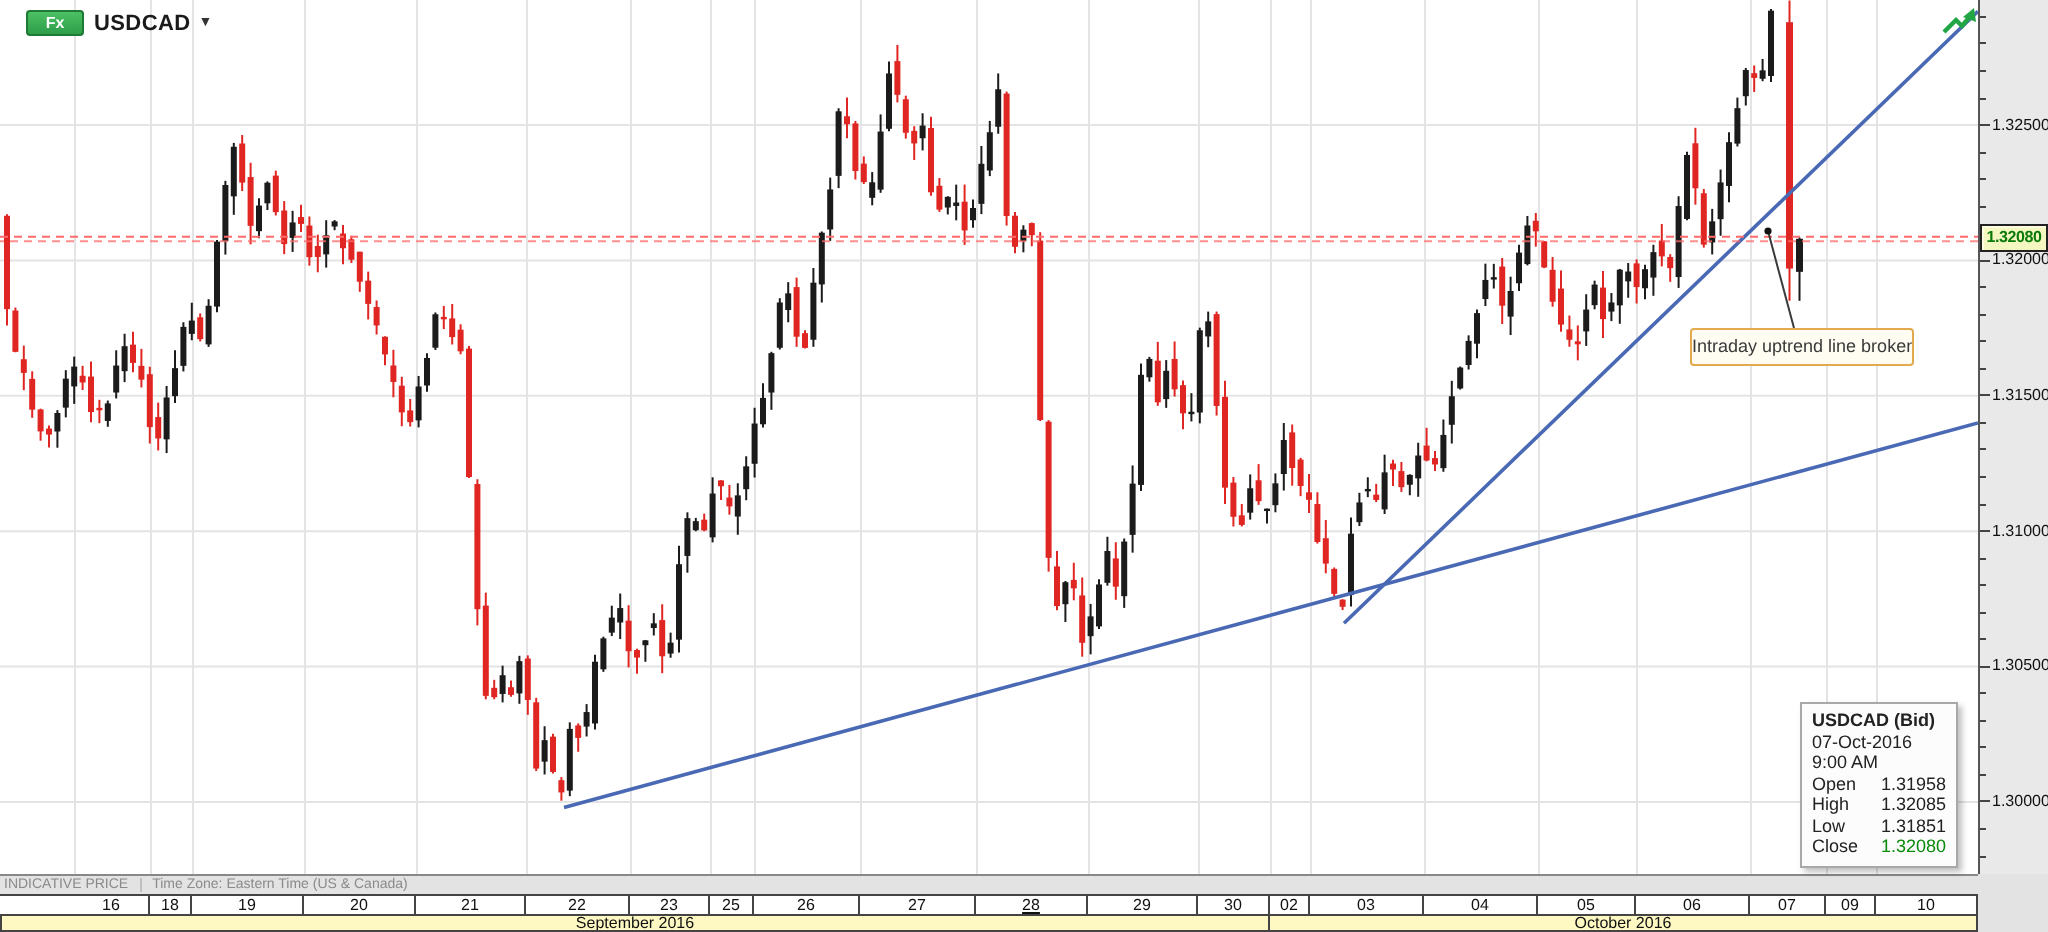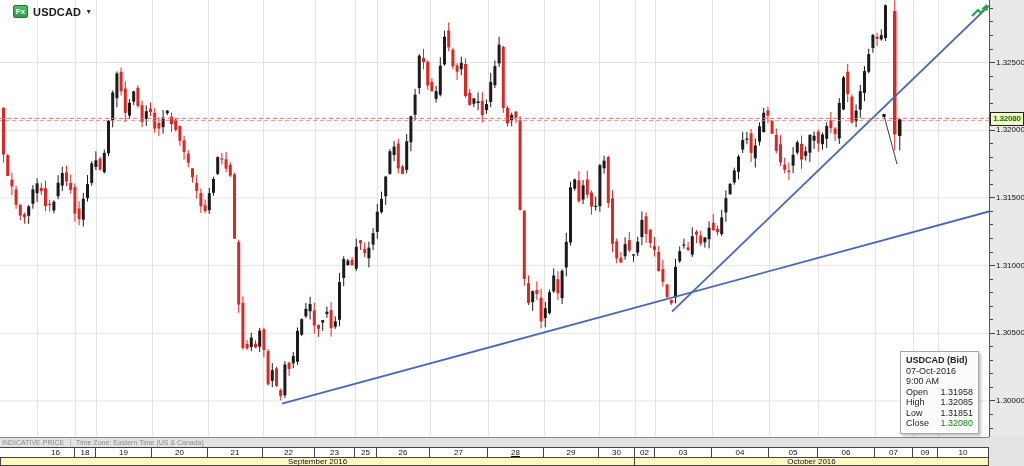--- a/index.html
+++ b/index.html
@@ -3,21 +3,21 @@
 <meta charset="utf-8">
 <style>
   * { margin:0; padding:0; box-sizing:border-box; }
   html,body { width:1024px; height:466px; overflow:hidden; }
   body { position:relative; background:#fff; font-family:"Liberation Sans", sans-serif; color:#222; }
 
   .plot { position:absolute; left:0; top:0; width:989px; height:437px; background:#fff; }
   #chart-svg { position:absolute; left:0; top:0; }
 
   .symbol-header { position:absolute; left:13px; top:5px; display:flex; align-items:center; z-index:5; cursor:pointer; }
-  .fx-badge { display:inline-block; width:15px; height:13px; background:linear-gradient(#4cc063,#2e9e4a); border:1px solid #1e7a35; border-radius:2px; color:#fff; font-size:8px; font-weight:bold; text-align:center; line-height:11px; }
+  .fx-badge { display:inline-block; width:29px; height:13px; background:linear-gradient(#4cc063,#2e9e4a); border:1px solid #1e7a35; border-radius:2px; color:#fff; font-size:8px; font-weight:bold; text-align:center; line-height:11px; }
   .symbol-name { margin-left:5px; font-size:11px; font-weight:bold; color:#1a1a1a; letter-spacing:0.2px; }
   .caret { margin-left:4px; font-size:7px; color:#333; }
 
   .annotation-box { position:absolute; left:845px; top:164px; width:112px; height:19px; background:#fffdf2; border:1px solid #e2a94f; border-radius:2px; font-size:9px; color:#3a3a3a; text-align:center; line-height:17px; z-index:6; white-space:nowrap; overflow:hidden; }
 
   .tooltip { position:absolute; left:900px; top:351px; width:79px; background:#fcfcfc; border:1px solid #a8a8a8; box-shadow:2px 2px 3px rgba(0,0,0,0.25); padding:3px 5px 4px 5px; z-index:7; font-size:9px; line-height:10.5px; }
   .tooltip .tt-title { font-weight:bold; }
   .tt-row { display:flex; }
   .tt-row .v { margin-left:auto; }
   .tt-close .v { color:#0a8a0a; }
@@ -510,20 +510,21 @@
       <line x1="884" y1="115.5" x2="897" y2="164" stroke="#3a3a3a" stroke-width="1"></line>
       <circle cx="884" cy="115.5" r="1.8" fill="#111"></circle>
     </svg>
 
   <div class="symbol-header">
     <span class="fx-badge">Fx</span>
     <span class="symbol-name">USDCAD</span>
     <span class="caret">▼</span>
   </div>
 
+  <div class="annotation-box">Intraday uptrend line broken</div>
 
   <div class="tooltip">
     <div class="tt-title">USDCAD (Bid)</div>
     <div class="tt-date">07-Oct-2016 9:00 AM</div>
     <div class="tt-row">
       <span class="l">Open</span>
       <span class="v">1.31958</span>
     </div>
     <div class="tt-row">
       <span class="l">High</span>

